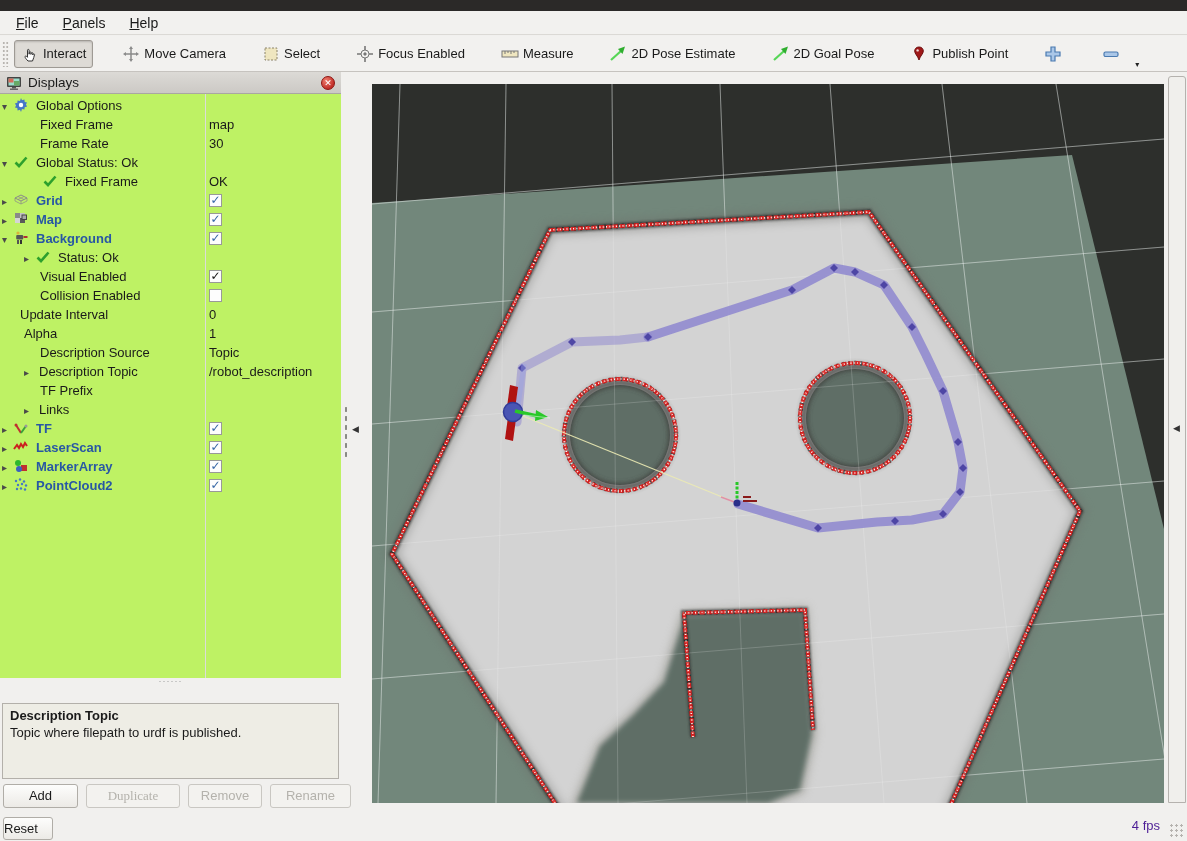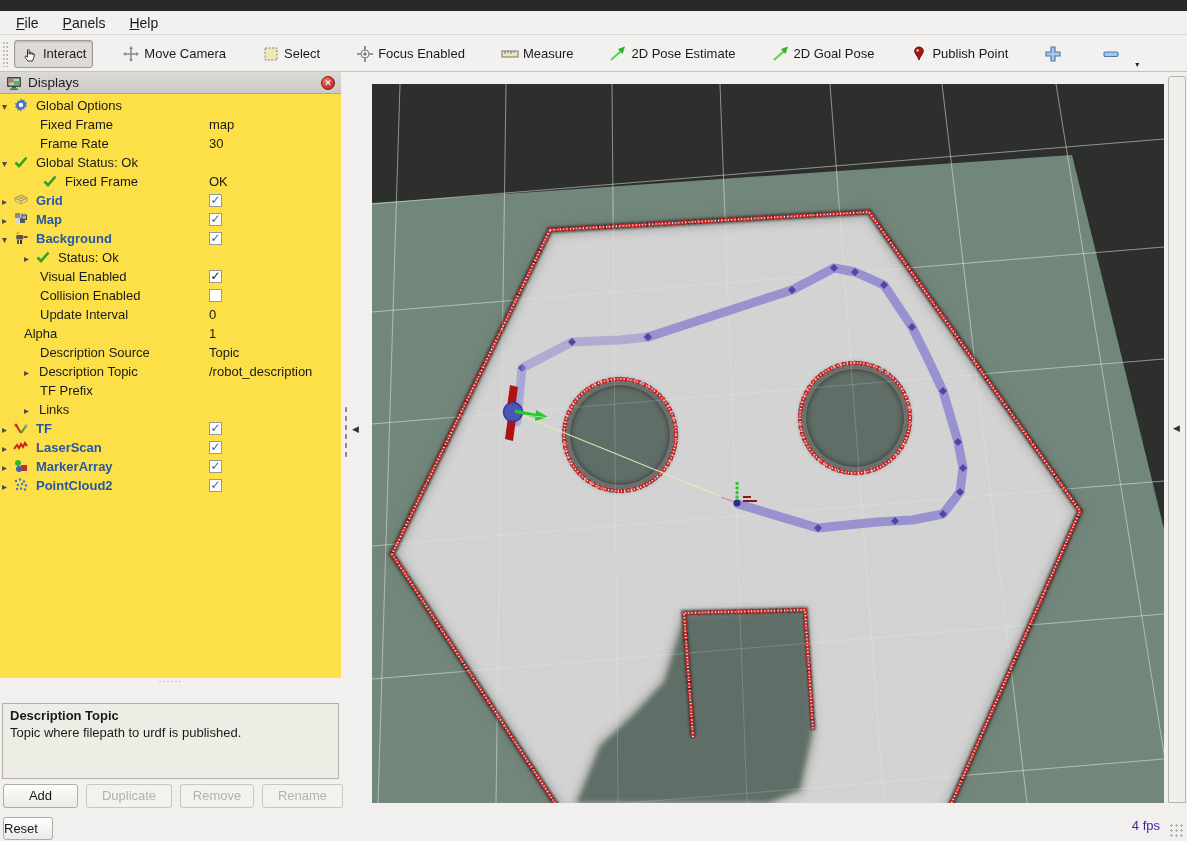--- a/index.html
+++ b/index.html
@@ -25,21 +25,21 @@
   
   .displays-panel{position:absolute;left:0;top:72px;width:341px;height:736px;}
   .panel-header{position:absolute;left:0;top:0;width:341px;height:22px;box-sizing:border-box;
                 background:linear-gradient(#dcdad6,#ccc9c5);border-bottom:1px solid #aaa7a2;
                 display:flex;align-items:center;padding:0 4px;}
   .panel-header .hicon{width:16px;height:16px;margin:0 6px 0 2px;}
   .panel-header .htitle{flex:1;font-size:13.5px;}
   .close-btn{width:14px;height:14px;border-radius:50%;background:radial-gradient(circle at 35% 30%,#ef7d6e,#c2302a 70%);
              border:1px solid #8e1410;color:#fff;font-size:9px;line-height:13px;text-align:center;font-weight:bold;
              box-sizing:border-box;margin-right:2px;}
-  .tree{position:absolute;left:0;top:22px;width:341px;height:584px;background:#fde047;overflow:hidden;padding-top:2px;box-sizing:border-box;}
+  .tree{position:absolute;left:0;top:22px;width:341px;height:584px;background:#bef264;overflow:hidden;padding-top:2px;box-sizing:border-box;}
   .tree .colsep{position:absolute;left:205px;top:0;bottom:0;width:1px;background:#dcdcda;}
   .trow{position:relative;height:19px;line-height:19px;white-space:nowrap;}
   .tarrow{display:inline-block;width:11px;font-size:10px;color:#4a4a4a;font-family:"DejaVu Sans",sans-serif;vertical-align:middle;}
   .ticon{display:inline-block;width:16px;height:16px;margin-right:3px;vertical-align:-3px;}
   .tlabel{margin-left:4px;font-size:13px;}
   .tlabel.disp{color:var(--ui-disp,#2857a4);font-weight:bold;}
   .tval{position:absolute;left:209px;top:0;height:19px;line-height:19px;font-size:13px;display:flex;align-items:center;}
   .cb{display:inline-block;width:13px;height:13px;box-sizing:border-box;border:1px solid #999;background:#fdfdfd;
       font-size:12px;line-height:11px;font-weight:bold;color:var(--ui-check,#3465a4);text-align:center;font-family:"DejaVu Sans",sans-serif;}
   .cb.black{color:#111;}
@@ -210,21 +210,21 @@
         </div></div>
       <div class="trow"><span class="tarrow" style="margin-left: 24px;">▸</span><span class="ticon"><svg viewBox="0 0 16 16">
             <path d="M2.5 8.5 6 12 13.5 3.5" stroke="#2da02d" stroke-width="2.6" fill="none"></path>
           </svg></span><span class="tlabel">Status: Ok</span><div class="tval"></div></div>
       <div class="trow"><span class="tlabel" style="margin-left: 40px;">Visual Enabled</span><div class="tval">
           <span class="cb black">✓</span>
         </div></div>
       <div class="trow"><span class="tlabel" style="margin-left: 40px;">Collision Enabled</span><div class="tval">
           <span class="cb"></span>
         </div></div>
-      <div class="trow"><span class="tlabel" style="margin-left: 40px;">Update Interval</span><div class="tval">0</div></div>
+      <div class="trow"><span class="tlabel" style="margin-left: 20px;">Update Interval</span><div class="tval">0</div></div>
       <div class="trow"><span class="tlabel" style="margin-left: 24px;">Alpha</span><div class="tval">1</div></div>
       <div class="trow"><span class="tlabel" style="margin-left: 40px;">Description Source</span><div class="tval">Topic</div></div>
       <div class="trow"><span class="tarrow" style="margin-left: 24px;">▸</span><span class="tlabel">Description Topic</span><div class="tval">/robot_description</div></div>
       <div class="trow"><span class="tlabel" style="margin-left: 40px;">TF Prefix</span><div class="tval"></div></div>
       <div class="trow"><span class="tarrow" style="margin-left: 24px;">▸</span><span class="tlabel">Links</span><div class="tval"></div></div>
       <div class="trow"><span class="tarrow" style="margin-left: 2px;">▸</span><span class="ticon"><svg viewBox="0 0 16 16">
             <path d="M8 13 3 5" stroke="#c03030" stroke-width="2" fill="none"></path>
             <path d="M8 13 13 6" stroke="#3aa33a" stroke-width="2" fill="none"></path>
             <circle cx="3" cy="5" r="1.5" fill="#c03030"></circle>
             <circle cx="13" cy="6" r="1.5" fill="#999"></circle>
@@ -257,21 +257,21 @@
           <span class="cb">✓</span>
         </div></div>
     </div>
   <div class="tree-splitter">······</div>
   <div class="helpbox">
     <div class="ht">Description Topic</div>
     <div class="hb">Topic where filepath to urdf is published.</div>
   </div>
   <div class="panel-buttons" id="panel-buttons">
       <div class="pbtn" style="width: 75px;">Add</div>
-      <div class="pbtn disabled" style="width: 86px;">Duplicate</div>
+      <div class="pbtn disabled" style="width: 94px; font-family: Liberation Serif, serif;">Duplicate</div>
       <div class="pbtn disabled" style="width: 74px;">Remove</div>
       <div class="pbtn disabled" style="width: 81px;">Rename</div>
     </div>
 </div>
 
 <div class="lsplit">
   <div class="sdots"></div>
   <span class="sarrow">◀</span>
 </div>
 

